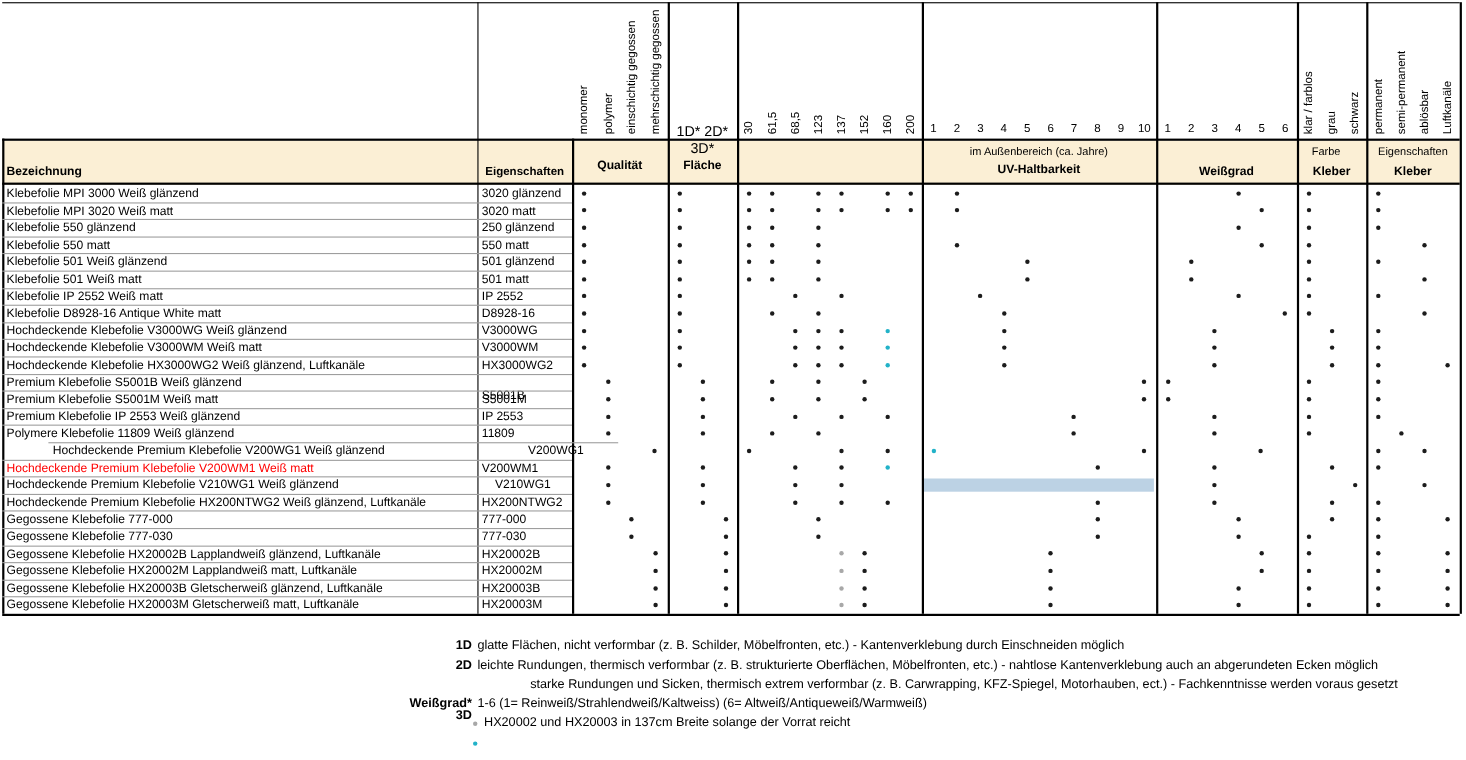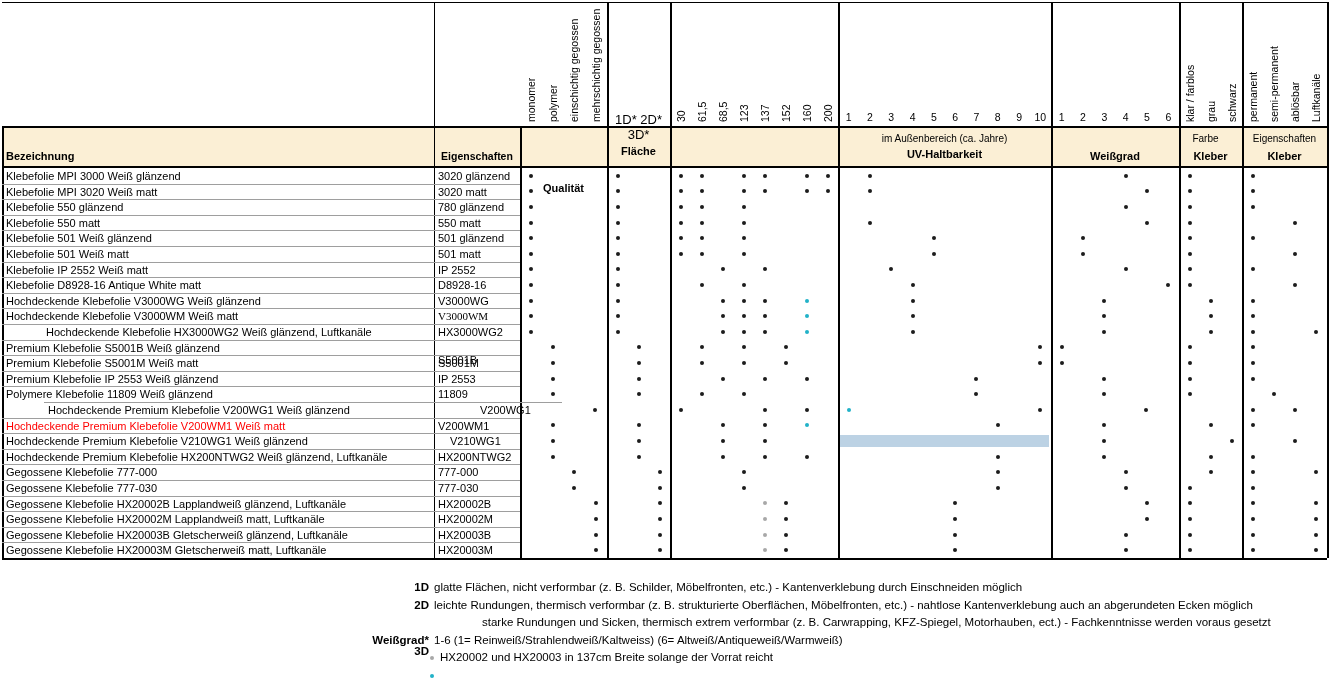--- a/index.html
+++ b/index.html
@@ -24,21 +24,21 @@
 </style>
 </head>
 <body>
 
 <div class="sheet" id="sheet">
 
   <div class="band" id="band" style="background: rgb(251, 239, 213);"></div>
 
   <div class="band-title" style="left:6px; top:150px;">Bezeichnung</div>
   <div class="band-title" style="left:434px; top:150px; width:86px; text-align:center; font-size:10.5px;">Eigenschaften</div>
-  <div class="band-title" style="left:520px; top:145px; width:87px; text-align:center;margin-top:37px;">Qualität</div>
+  <div class="band-title" style="left:520px; top:145px; width:87px; text-align:center;">Qualität</div>
   <div class="band-title" style="left:607px; top:145px; width:63px; text-align:center;">Fläche</div>
   <div class="band-sub" style="left:838px; top:133px; width:213px; text-align:center;">im Außenbereich (ca. Jahre)</div>
   <div class="band-title" style="left:838px; top:148px; width:213px; text-align:center;">UV-Haltbarkeit</div>
   <div class="band-title" style="left:1051px; top:150px; width:128px; text-align:center;">Weißgrad</div>
   <div class="band-sub" style="left:1179px; top:133px; width:53px; text-align:center;">Farbe</div>
   <div class="band-title" style="left:1179px; top:150px; width:63px; text-align:center;">Kleber</div>
   <div class="band-sub" style="left:1242px; top:133px; width:85px; text-align:center;">Eigenschaften</div>
   <div class="band-title" style="left:1242px; top:150px; width:85px; text-align:center;">Kleber</div>
 
   <div class="numlabel" style="left:605px; top:112px; width:67px; font-size:13px;">1D* 2D* 3D*</div>
@@ -121,21 +121,21 @@
       <div class="dot" style="left: 804.5px; top: 5.8px; background: rgb(28, 28, 28);"></div>
       <div class="dot" style="left: 825.5px; top: 5.8px; background: rgb(28, 28, 28);"></div>
       <div class="dot" style="left: 867.95px; top: 5.8px; background: rgb(28, 28, 28);"></div>
       <div class="dot" style="left: 1145px; top: 5.8px; background: rgb(28, 28, 28);"></div>
       <div class="dot" style="left: 1187.5px; top: 5.8px; background: rgb(28, 28, 28);"></div>
       <div class="dot" style="left: 1250.62px; top: 5.8px; background: rgb(28, 28, 28);"></div>
     </div>
     <div class="abs" style="left: 0px; top: 199.2px; width: 1333px; height: 15.6px;">
       <div class="rowline" style="left: 2px; top: 0px; width: 518px; background: rgb(158, 158, 158);"></div>
       <div class="cell-text" style="left: 6px; top: 1px; width: 424px; overflow: hidden; color: rgb(0, 0, 0);">Klebefolie 550 glänzend</div>
-      <div class="cell-text" style="left: 438px; top: 1px; width: 80px; overflow: hidden;">780 glänzend</div>
+      <div class="cell-text" style="left: 438px; top: 1px; width: 80px; overflow: hidden;">250 glänzend</div>
       <div class="dot" style="left: 528.875px; top: 5.8px; background: rgb(28, 28, 28);"></div>
       <div class="dot" style="left: 615.5px; top: 5.8px; background: rgb(28, 28, 28);"></div>
       <div class="dot" style="left: 678.5px; top: 5.8px; background: rgb(28, 28, 28);"></div>
       <div class="dot" style="left: 699.5px; top: 5.8px; background: rgb(28, 28, 28);"></div>
       <div class="dot" style="left: 741.5px; top: 5.8px; background: rgb(28, 28, 28);"></div>
       <div class="dot" style="left: 1123.67px; top: 5.8px; background: rgb(28, 28, 28);"></div>
       <div class="dot" style="left: 1187.5px; top: 5.8px; background: rgb(28, 28, 28);"></div>
       <div class="dot" style="left: 1250.62px; top: 5.8px; background: rgb(28, 28, 28);"></div>
     </div>
     <div class="abs" style="left: 0px; top: 214.8px; width: 1333px; height: 15.6px;">
@@ -217,35 +217,35 @@
       <div class="dot" style="left: 762.5px; top: 5.8px; background: rgb(28, 28, 28);"></div>
       <div class="dot" style="left: 804.5px; top: 5.8px; background: rgb(34, 178, 200);"></div>
       <div class="dot" style="left: 910.55px; top: 5.8px; background: rgb(28, 28, 28);"></div>
       <div class="dot" style="left: 1102.33px; top: 5.8px; background: rgb(28, 28, 28);"></div>
       <div class="dot" style="left: 1208.5px; top: 5.8px; background: rgb(28, 28, 28);"></div>
       <div class="dot" style="left: 1250.62px; top: 5.8px; background: rgb(28, 28, 28);"></div>
     </div>
     <div class="abs" style="left: 0px; top: 308.4px; width: 1333px; height: 15.6px;">
       <div class="rowline" style="left: 2px; top: 0px; width: 518px; background: rgb(158, 158, 158);"></div>
       <div class="cell-text" style="left: 6px; top: 1px; width: 424px; overflow: hidden; color: rgb(0, 0, 0);">Hochdeckende Klebefolie V3000WM Weiß matt</div>
-      <div class="cell-text" style="left: 438px; top: 1px; width: 80px; overflow: hidden; font-family: Liberation Serif, serif;">V3000WM</div>
+      <div class="cell-text" style="left: 438px; top: 1px; width: 80px; overflow: hidden;">V3000WM</div>
       <div class="dot" style="left: 528.875px; top: 5.8px; background: rgb(28, 28, 28);"></div>
       <div class="dot" style="left: 615.5px; top: 5.8px; background: rgb(28, 28, 28);"></div>
       <div class="dot" style="left: 720.5px; top: 5.8px; background: rgb(28, 28, 28);"></div>
       <div class="dot" style="left: 741.5px; top: 5.8px; background: rgb(28, 28, 28);"></div>
       <div class="dot" style="left: 762.5px; top: 5.8px; background: rgb(28, 28, 28);"></div>
       <div class="dot" style="left: 804.5px; top: 5.8px; background: rgb(34, 178, 200);"></div>
       <div class="dot" style="left: 910.55px; top: 5.8px; background: rgb(28, 28, 28);"></div>
       <div class="dot" style="left: 1102.33px; top: 5.8px; background: rgb(28, 28, 28);"></div>
       <div class="dot" style="left: 1208.5px; top: 5.8px; background: rgb(28, 28, 28);"></div>
       <div class="dot" style="left: 1250.62px; top: 5.8px; background: rgb(28, 28, 28);"></div>
     </div>
     <div class="abs" style="left: 0px; top: 324px; width: 1333px; height: 15.6px;">
       <div class="rowline" style="left: 2px; top: 0px; width: 518px; background: rgb(158, 158, 158);"></div>
-      <div class="cell-text" style="left: 6px; top: 1px; width: 424px; overflow: hidden; color: rgb(0, 0, 0); margin-left: 40px;">Hochdeckende Klebefolie HX3000WG2 Weiß glänzend, Luftkanäle</div>
+      <div class="cell-text" style="left: 6px; top: 1px; width: 424px; overflow: hidden; color: rgb(0, 0, 0);">Hochdeckende Klebefolie HX3000WG2 Weiß glänzend, Luftkanäle</div>
       <div class="cell-text" style="left: 438px; top: 1px; width: 80px; overflow: hidden;">HX3000WG2</div>
       <div class="dot" style="left: 528.875px; top: 5.8px; background: rgb(28, 28, 28);"></div>
       <div class="dot" style="left: 615.5px; top: 5.8px; background: rgb(28, 28, 28);"></div>
       <div class="dot" style="left: 720.5px; top: 5.8px; background: rgb(28, 28, 28);"></div>
       <div class="dot" style="left: 741.5px; top: 5.8px; background: rgb(28, 28, 28);"></div>
       <div class="dot" style="left: 762.5px; top: 5.8px; background: rgb(28, 28, 28);"></div>
       <div class="dot" style="left: 804.5px; top: 5.8px; background: rgb(34, 178, 200);"></div>
       <div class="dot" style="left: 910.55px; top: 5.8px; background: rgb(28, 28, 28);"></div>
       <div class="dot" style="left: 1102.33px; top: 5.8px; background: rgb(28, 28, 28);"></div>
       <div class="dot" style="left: 1208.5px; top: 5.8px; background: rgb(28, 28, 28);"></div>

